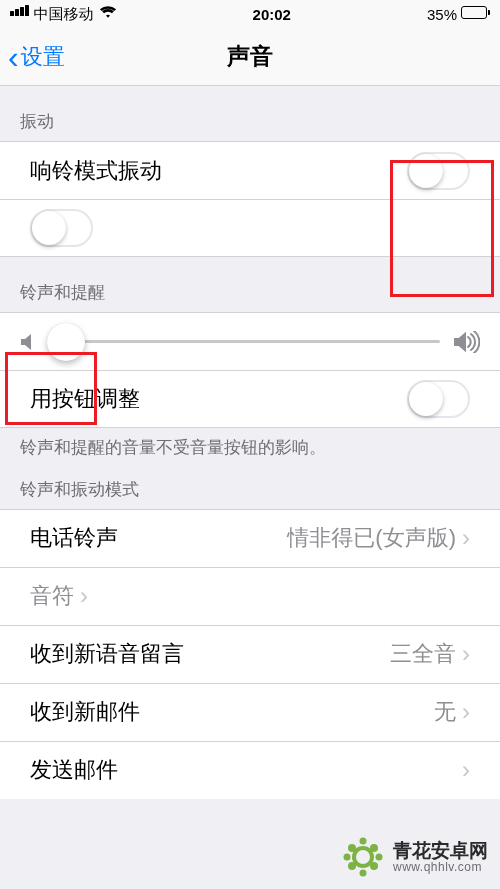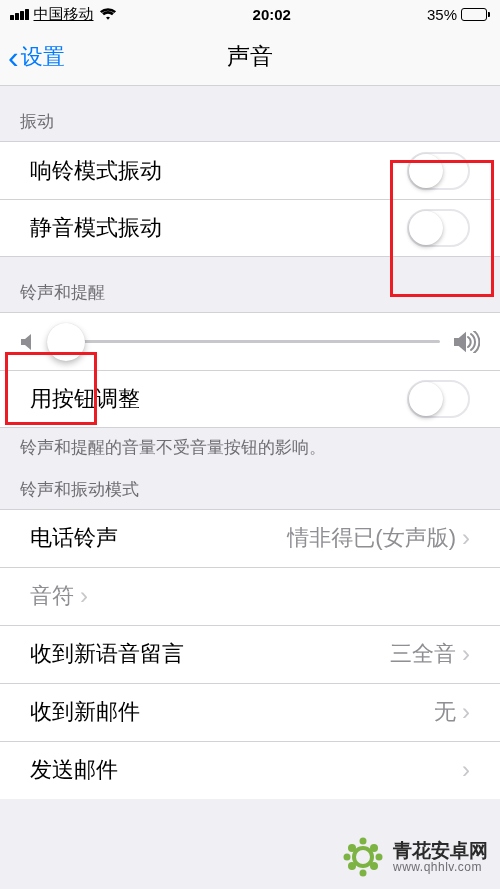--- a/index.html
+++ b/index.html
@@ -22,27 +22,26 @@
       align-items: center;
       justify-content: space-between;
       padding: 0 10px;
       font-size: 15px;
       font-weight: 500;
       color: #000;
       background: #f9f9f9;
     }
     .status-left {
       display: flex;
-      align-items: center;
+      align-items: flex-start;
       gap: 5px;
-      text-decoration: underline;
     }
     .status-right {
       display: flex;
-      align-items: center;
+      align-items: flex-start;
       gap: 4px;
     }
     .signal-bars {
       display: inline-flex;
       align-items: flex-end;
       gap: 1.5px;
     }
     .signal-bars span {
       width: 3.5px;
       background: #000;
@@ -101,21 +100,21 @@
       font-size: 32px;
       font-weight: 300;
       margin-right: 2px;
       line-height: 1;
     }
     .nav-title {
       position: absolute;
       left: 50%;
       transform: translateX(-50%);
       font-size: 23px;
-      font-weight: 400;
+      font-weight: 700;
       color: #000;
     }
     .section-header {
       padding: 24px 20px 8px;
       font-size: 17px;
       color: #6d6d72;
     }
     .section-header.tight {
       padding-top: 14px;
     }
@@ -271,21 +270,20 @@
   <div class="nav-title">声音</div>
 </div>
 
 <div class="section-header">振动</div>
 
 <div class="cell">
   <span class="cell-label">响铃模式振动</span>
   <div class="switch"></div>
 </div>
 <div class="cell last">
-  <span class="cell-label">静音模式振动</span>
   <div class="switch"></div>
 </div>
 
 <div class="section-header">铃声和提醒</div>
 
 <div class="slider-cell">
   <svg class="speaker-icon" width="16" height="20" viewBox="0 0 16 20">
       <path d="M1 7 L5 7 L11 2 L11 18 L5 13 L1 13 Z" fill="#8e8e93"></path>
     </svg>
   <div class="slider-track">

